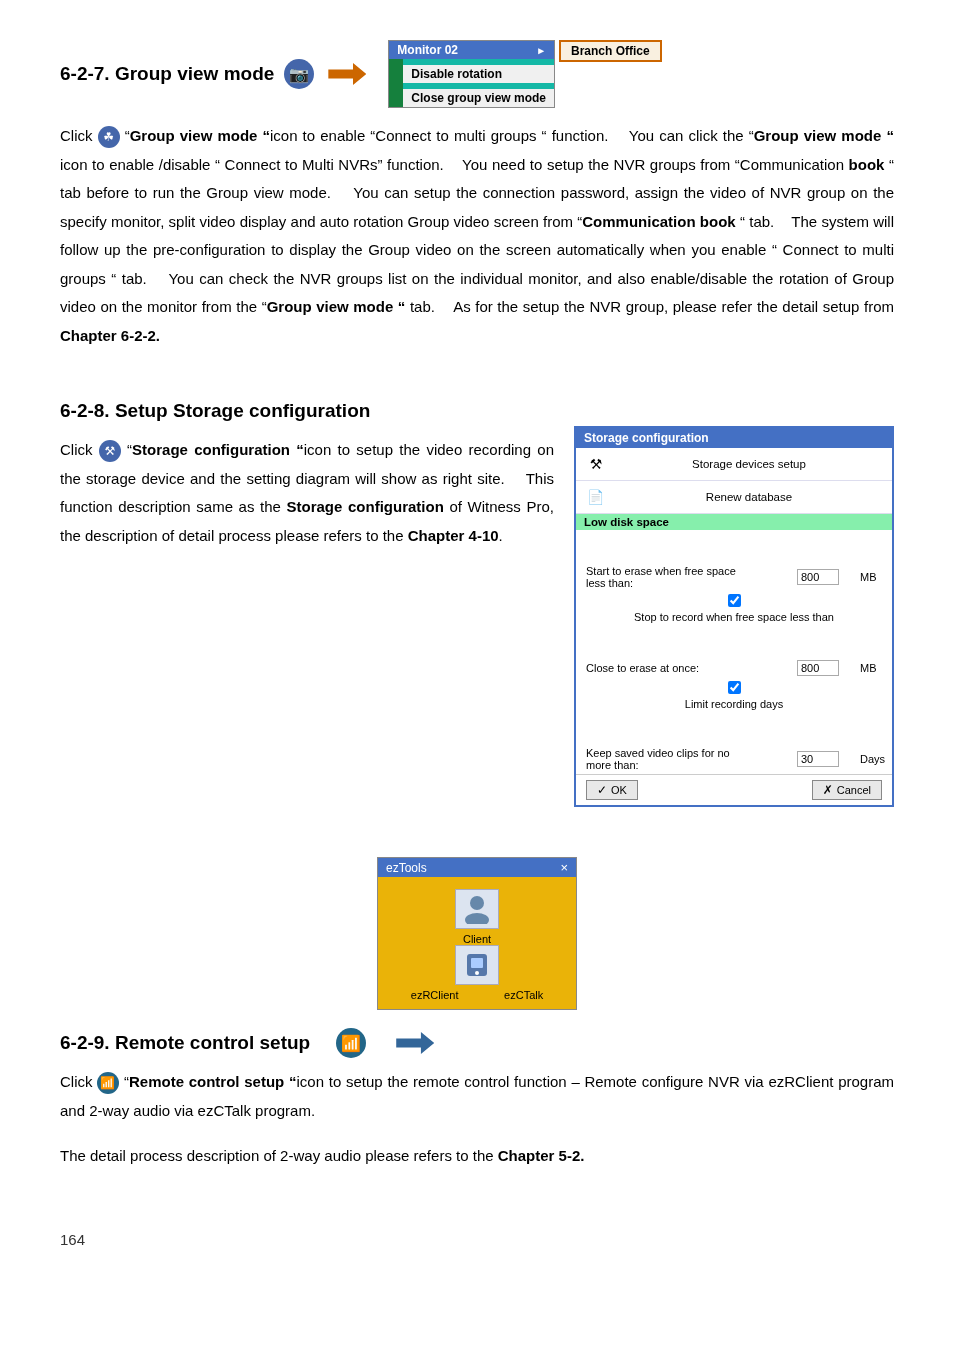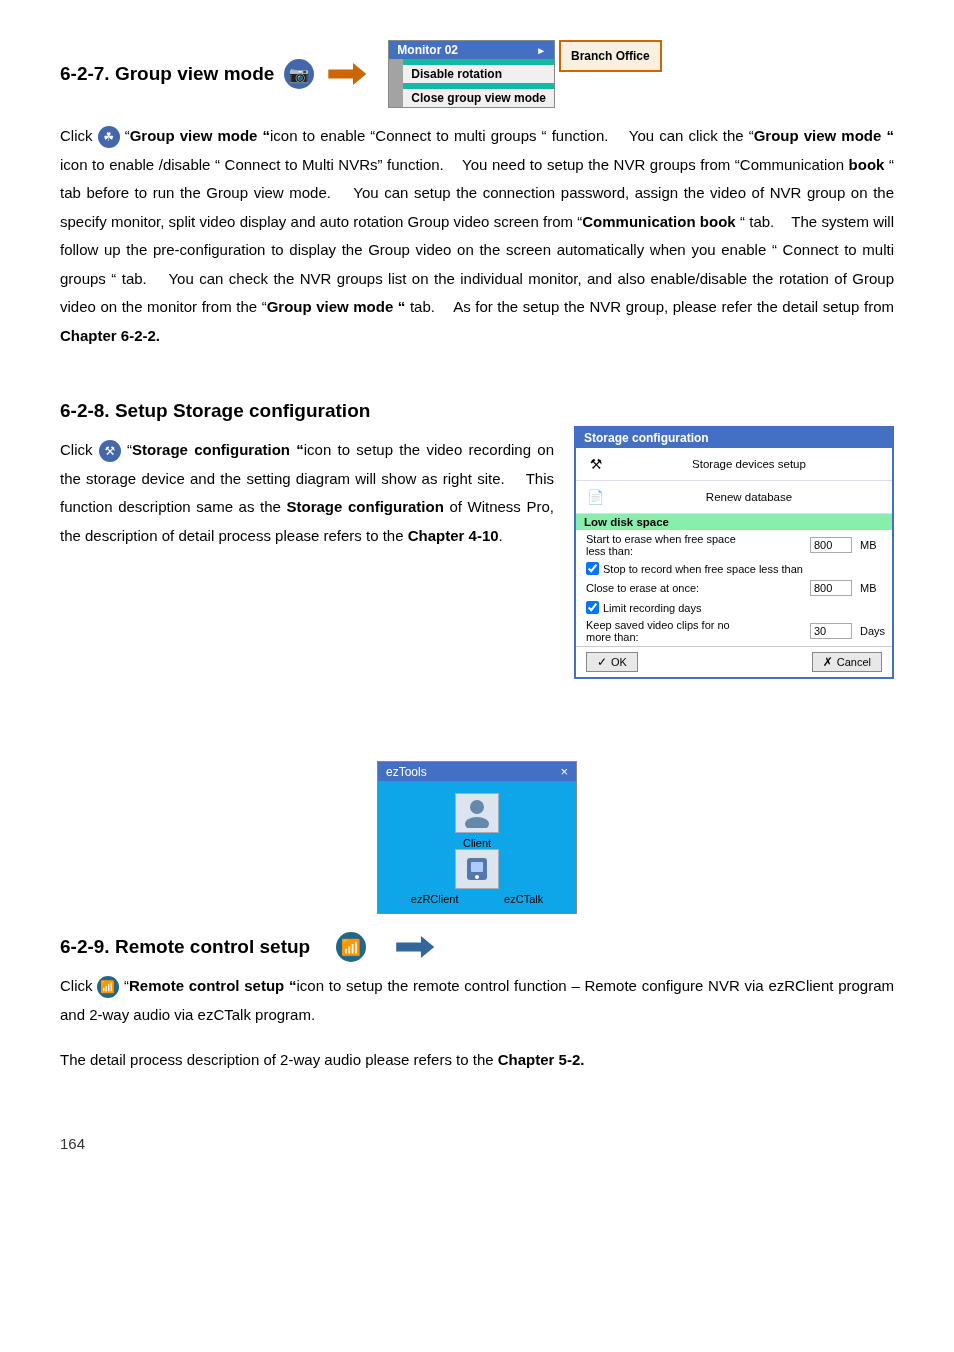--- a/index.html
+++ b/index.html
@@ -70,21 +70,21 @@
     
     .dropdown-container {
       display: inline-flex;
       align-items: flex-start;
       margin-left: 8px;
       vertical-align: middle;
       position: relative;
     }
     .dropdown-box {
       border: 1px solid #888;
-      background: #a3a3a3;
+      background: #15803d;
       min-width: 140px;
       font-size: 12px;
     }
     .dropdown-item-selected {
       background: #4470c4;
       color: #fff;
       padding: 2px 8px;
       display: flex;
       align-items: center;
       justify-content: space-between;
@@ -102,21 +102,21 @@
     .sub-dropdown {
       border: 2px solid #cc6600;
       background: #f9f0e0;
       padding: 2px 10px;
       font-size: 12px;
       min-width: 90px;
       display: flex;
       align-items: center;
       margin-left: 4px;
       margin-top: 0;
-      height: 32px;
+      height: 22px;
     }
 
     
     .storage-panel {
       border: 2px solid #4470c4;
       background: #fff;
       width: 320px;
       font-size: 11.5px;
       float: right;
       margin-left: 20px;
@@ -152,21 +152,22 @@
       background: #86efac;
       padding: 2px 8px;
       font-size: 11.5px;
       font-weight: bold;
     }
     .storage-field-row {
       display: flex;
       align-items: center;
       padding: 3px 10px;
       font-size: 11px;
-      gap: 8px;
+      gap: 21px;
+      margin-top: 32px;
     }
     .storage-field-row .field-label {
       flex: 1;
     }
     .storage-input {
       border: 1px solid #aaa;
       width: 42px;
       padding: 1px 3px;
       text-align: left;
       font-size: 11px;
@@ -174,20 +175,21 @@
     .storage-unit {
       font-size: 11px;
       width: 22px;
     }
     .storage-checkbox-row {
       display: flex;
       align-items: center;
       padding: 2px 10px;
       font-size: 11px;
       gap: 4px;
+      flex-direction: column;
     }
     .storage-footer {
       display: flex;
       justify-content: space-between;
       padding: 5px 10px;
       border-top: 1px solid #ccc;
     }
     .storage-btn {
       display: flex;
       align-items: center;
@@ -196,26 +198,25 @@
       border: 1px solid #888;
       background: #e8e8e8;
       font-size: 11px;
       cursor: pointer;
     }
     .storage-btn .btn-icon { font-size: 12px; }
 
     
     .eztools-panel {
       border: 1px solid #888;
-      background: #0ea5e9;
+      background: #eab308;
       width: 200px;
       font-size: 11.5px;
       display: inline-block;
       vertical-align: top;
-      margin-top: 32px;
     }
     .eztools-title-bar {
       background: #4470c4;
       color: #fff;
       padding: 2px 8px;
       font-size: 12px;
       display: flex;
       align-items: center;
       justify-content: space-between;
     }

